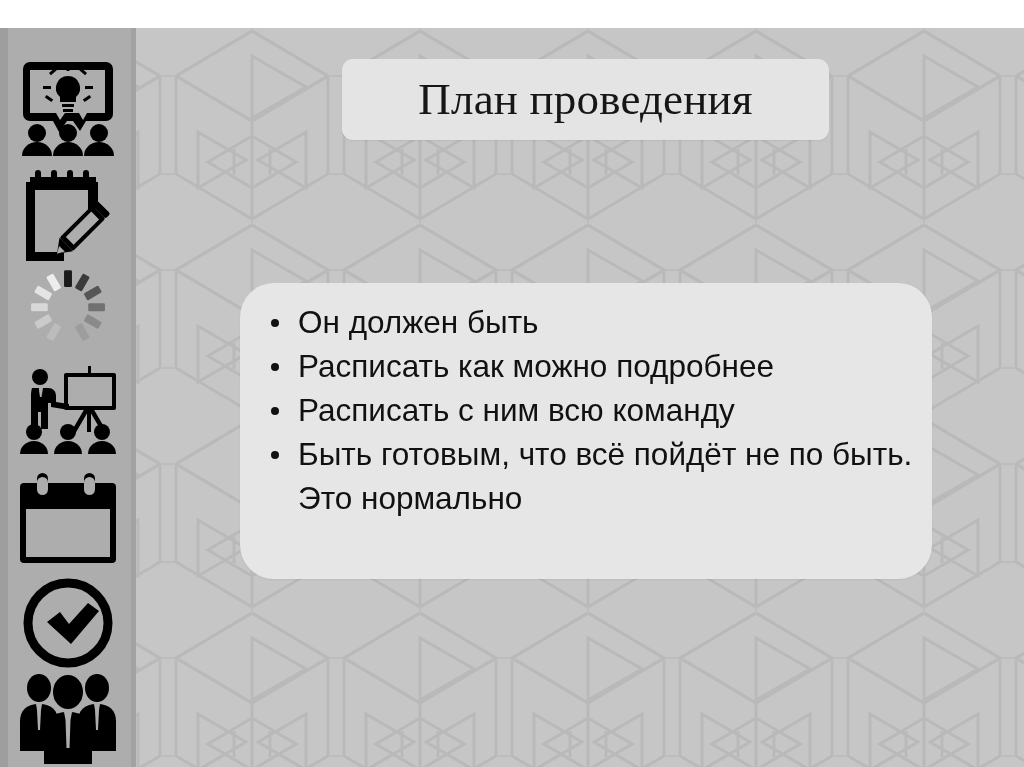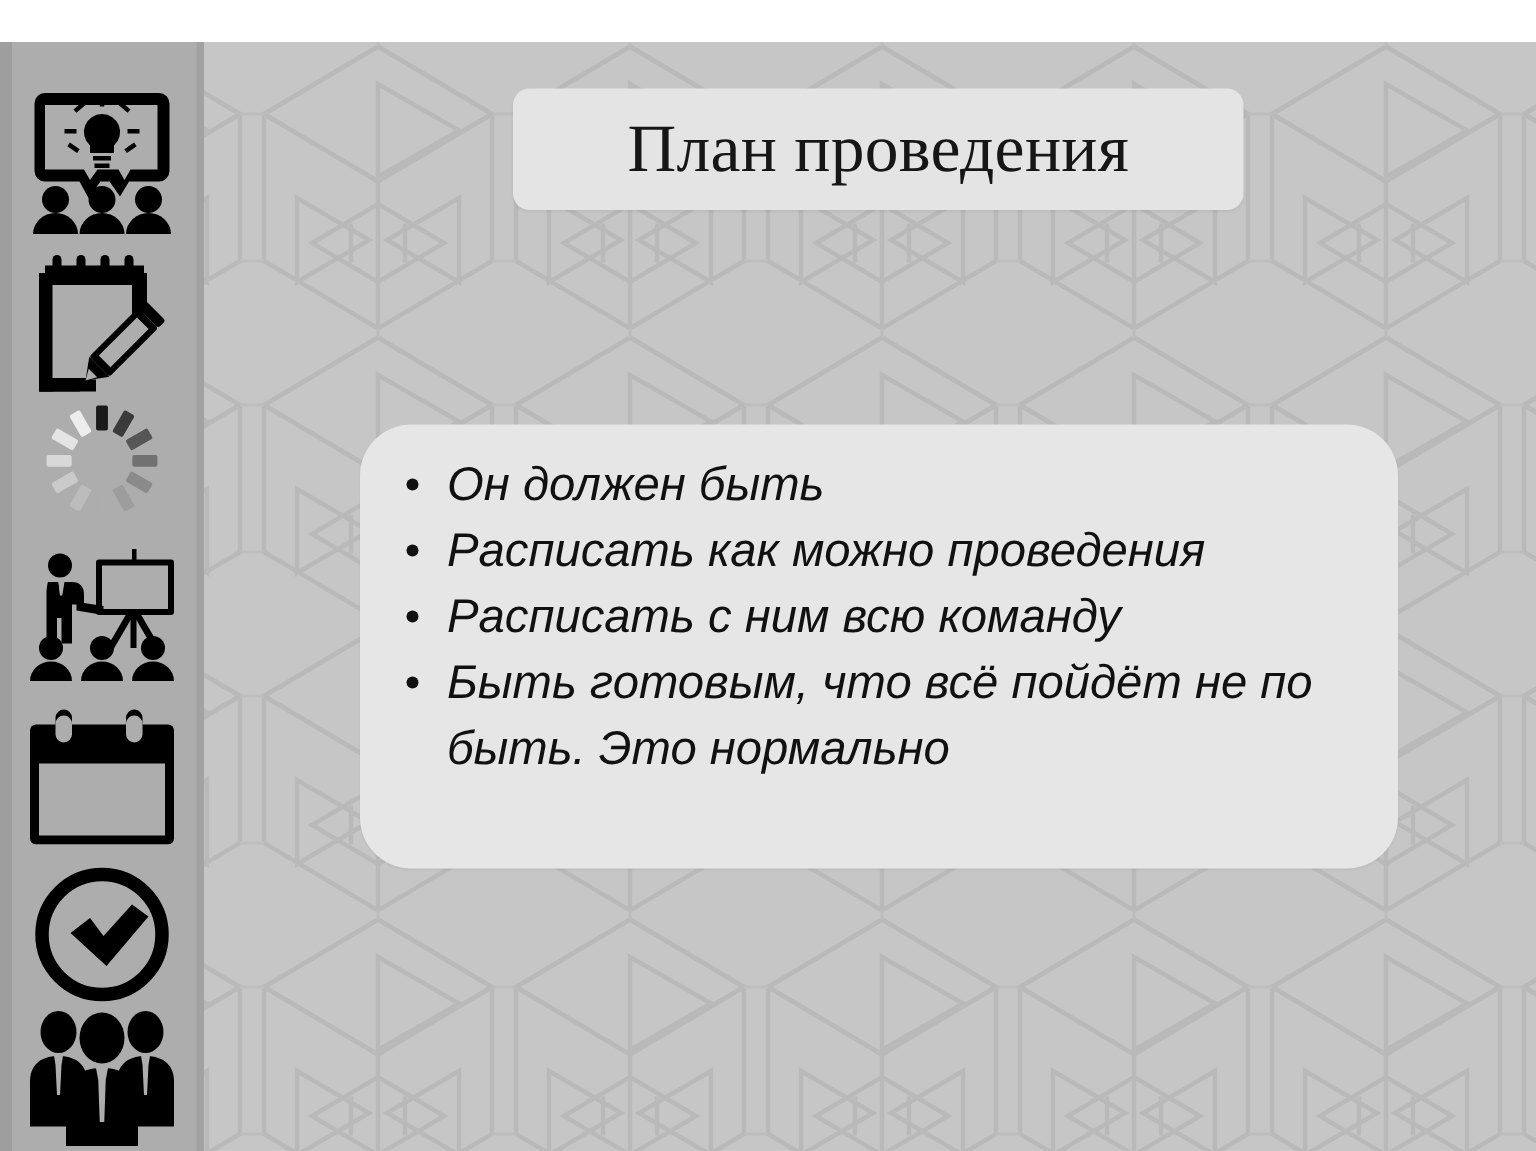--- a/index.html
+++ b/index.html
@@ -94,21 +94,20 @@
     box-shadow: 0 1px 2px rgba(0,0,0,0.05);
   }
   #bullet-list {
     position: absolute;
     left: 22px;
     top: 18px;
     right: 0;
     list-style: none;
     margin: 0;
     padding: 0;
-    font-style: italic;
   }
   #bullet-list li {
     position: relative;
     padding-left: 36px;
     font-size: 31.5px;
     line-height: 1.37;
     color: #111111;
     margin-bottom: 1px;
     font-family: "Liberation Sans", sans-serif;
   }
@@ -306,21 +305,21 @@
   </div>
 
   <div id="content-plate">
     <ul id="bullet-list">
       <li>
         <span class="dot"></span>
         <span>Он должен быть</span>
       </li>
       <li>
         <span class="dot"></span>
-        <span>Расписать как можно проведения</span>
+        <span>Расписать как можно подробнее</span>
       </li>
       <li>
         <span class="dot"></span>
         <span>Расписать с ним всю команду</span>
       </li>
       <li>
         <span class="dot"></span>
         <span>Быть готовым, что всё пойдёт не по быть. Это нормально</span>
       </li>
     </ul>

